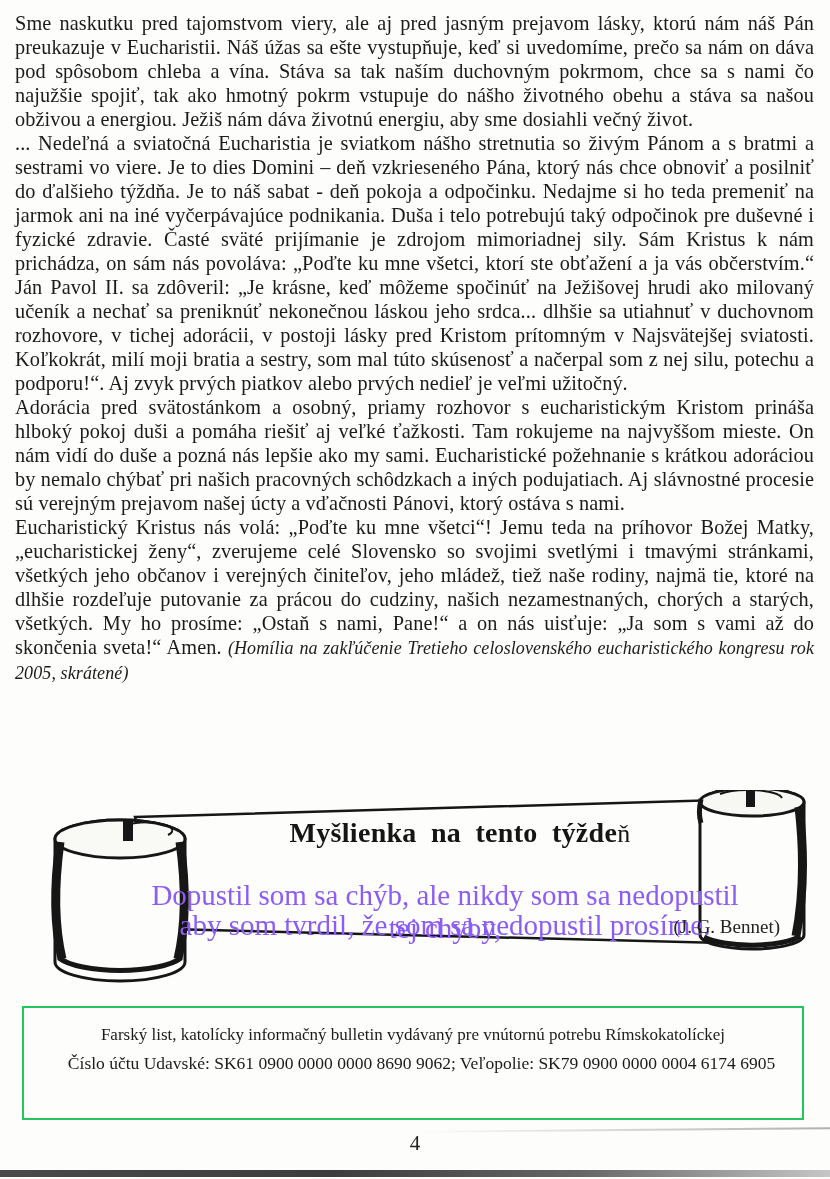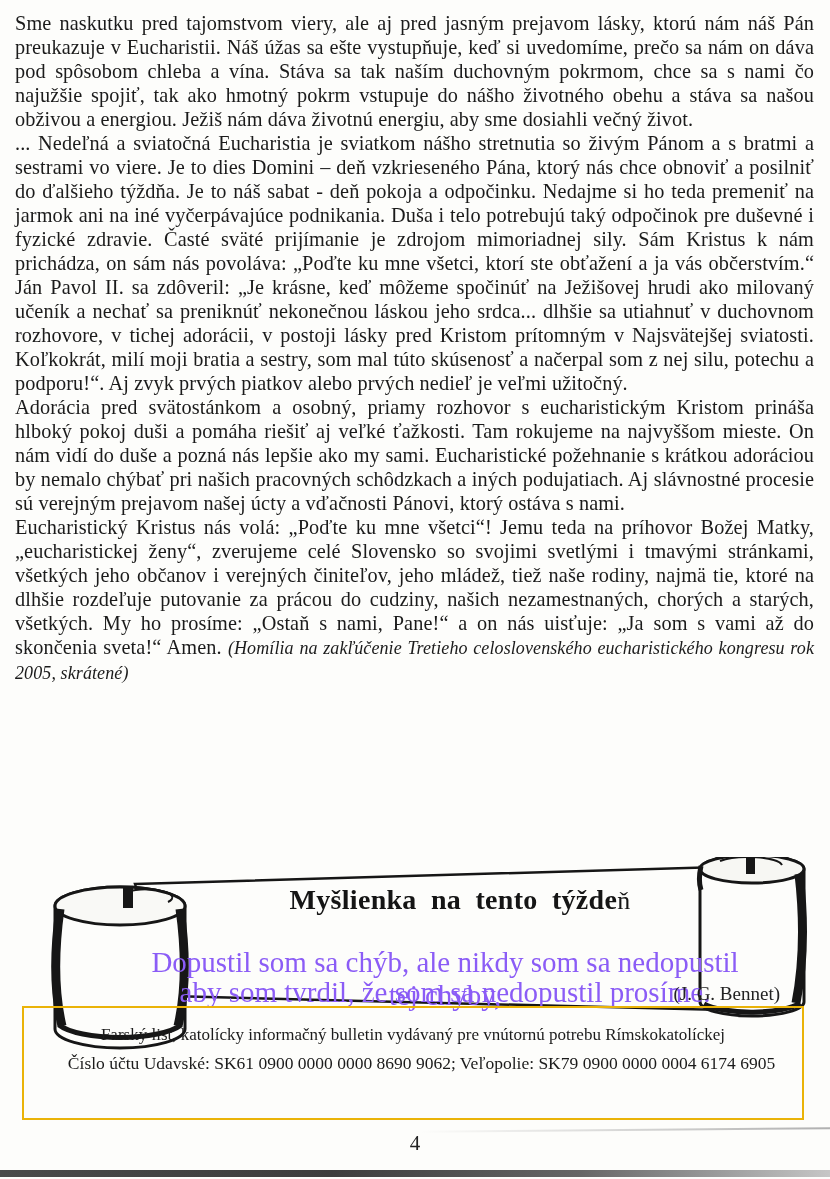--- a/index.html
+++ b/index.html
@@ -11,21 +11,21 @@
   
   .body-text {
     position:absolute; top:11px; left:15px; width:799px;
     font-size:20.3px; line-height:24px; text-align:justify;
     letter-spacing:0.1px;
   }
   .body-text p { margin:0; }
   .citation { font-style:italic; font-size:18px; }
 
   
-  .scroll-banner { position:absolute; left:20px; top:857px; width:790px; height:200px; }
+  .scroll-banner { position:absolute; left:20px; top:790px; width:790px; height:200px; }
   .scroll-banner svg { position:absolute; left:0; top:0; }
   .banner-title {
     position:absolute; left:150px; top:27px; width:580px; text-align:center;
     font-weight:bold; font-size:28px; letter-spacing:0.3px; word-spacing:7px;
     color:#151515;
   }
   .t-suffix { font-weight:normal; font-size:26px; word-spacing:normal; }
   .banner-quote {
     position:absolute; left:130px; width:590px; text-align:center;
     font-size:29px; color:#8b5cf6;margin-top:21px;
@@ -33,21 +33,21 @@
   .q1 { top:68px; }
   .q2 { top:98px; }
   .banner-attr {
     position:absolute; left:470px; top:126px; width:290px; text-align:right;
     padding-right:10px; font-size:19px; color:#222;
   }
 
   
   .footer-box {
     position:absolute; left:22px; top:1006px; width:782px; height:114px;
-    border:2px solid #eab308; box-sizing:border-box;
+    border:2px solid #22c55e; box-sizing:border-box;
     text-align:center; font-size:17px; line-height:21.5px; padding-top:16px;
     color:#1b1b1b;
   }
   .f-account { margin-top:7px; font-size:17.5px;padding-left:17px; }
 
   
   .page-number {
     position:absolute; top:1131px; left:0; width:100%; text-align:center;
     font-size:21px; color:#222;
   }

